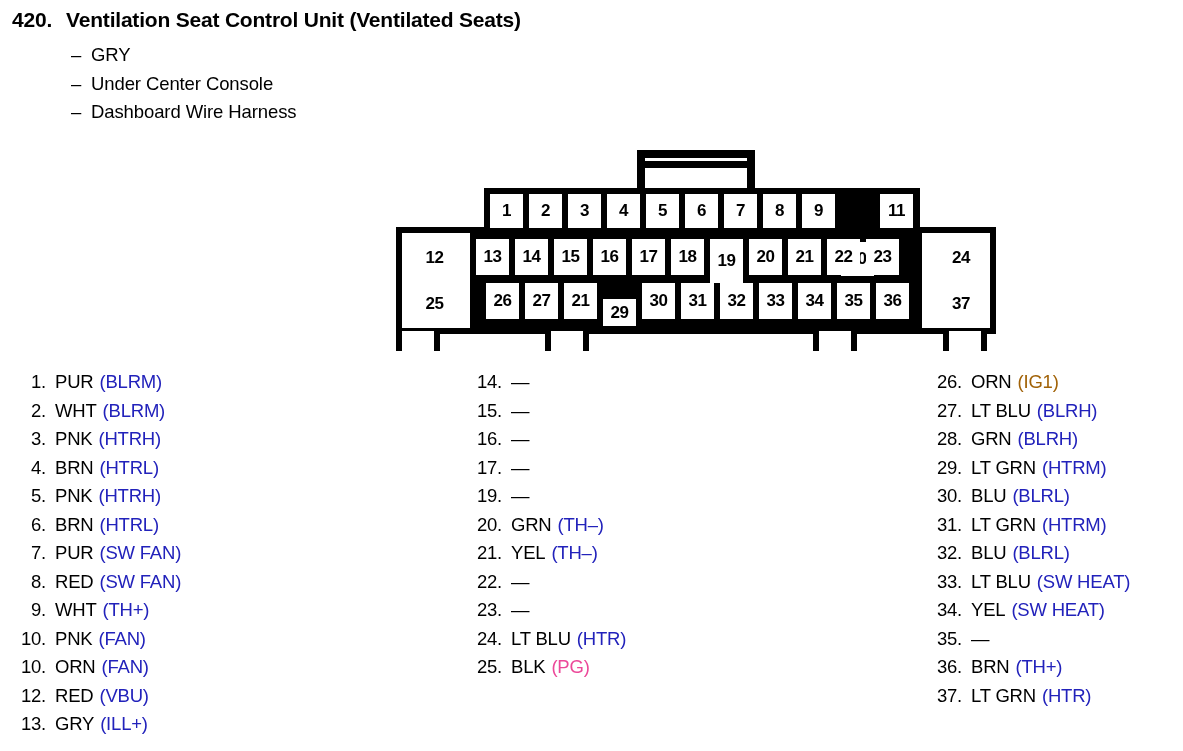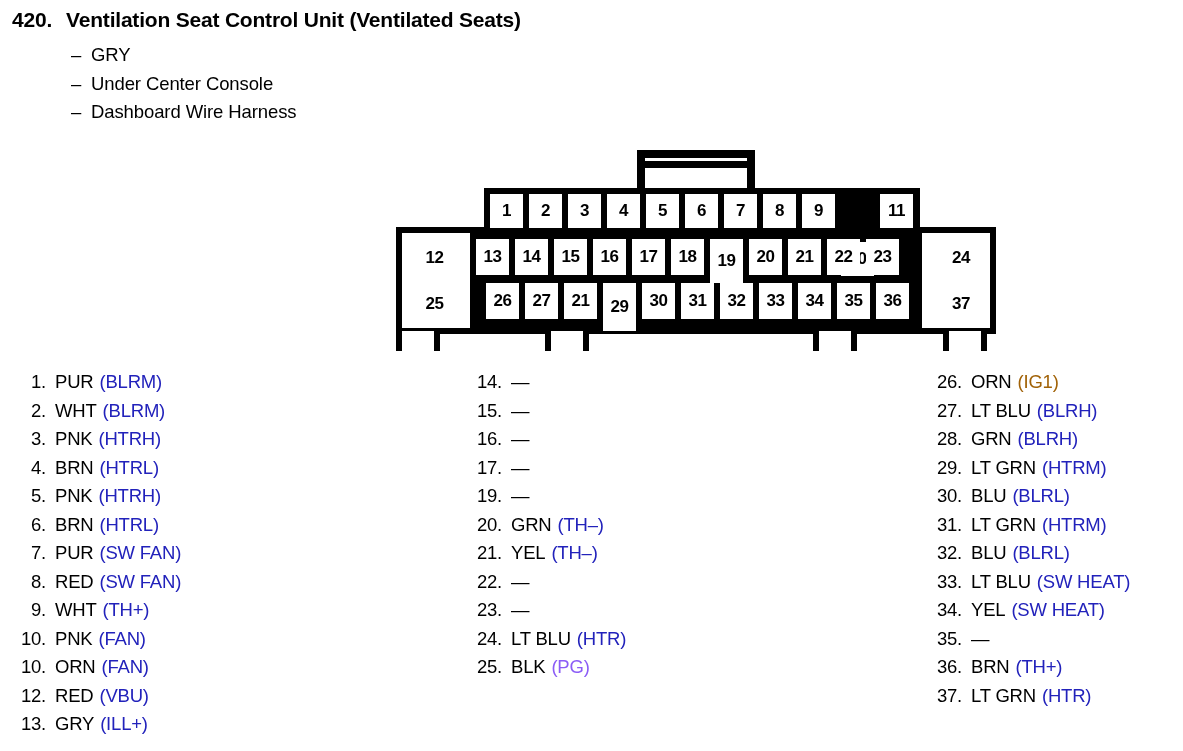--- a/index.html
+++ b/index.html
@@ -169,21 +169,21 @@
   <div class="pin" style="left:279px; top:96px; width:33px; height:36px;">18</div>
   <div class="pin" style="left:318px; top:96px; width:33px; height:44px;">19</div>
   <div class="pin" style="left:357px; top:96px; width:33px; height:36px;">20</div>
   <div class="pin" style="left:396px; top:96px; width:33px; height:36px;">21</div>
   <div class="pin" style="left:435px; top:96px; width:33px; height:36px;">22</div>
   <div class="pin" style="left:474px; top:96px; width:33px; height:36px;">23</div>
 
   <div class="pin" style="left:94px;  top:140px; width:33px; height:36px;">26</div>
   <div class="pin" style="left:133px; top:140px; width:33px; height:36px;">27</div>
   <div class="pin" style="left:172px; top:140px; width:33px; height:36px;">21</div>
-  <div class="pin" style="left:211px; top:140px; width:33px; height:48px;">29</div>
+  <div class="pin" style="left:211px; top:156px; width:33px; height:27px;">29</div>
   <div class="pin" style="left:250px; top:140px; width:33px; height:36px;">30</div>
   <div class="pin" style="left:289px; top:140px; width:33px; height:36px;">31</div>
   <div class="pin" style="left:328px; top:140px; width:33px; height:36px;">32</div>
   <div class="pin" style="left:367px; top:140px; width:33px; height:36px;">33</div>
   <div class="pin" style="left:406px; top:140px; width:33px; height:36px;text-align:right;">34</div>
   <div class="pin" style="left:445px; top:140px; width:33px; height:36px;">35</div>
   <div class="pin" style="left:484px; top:140px; width:33px; height:36px;">36</div>
 </div>
 
 <div id="legend">
@@ -206,21 +206,21 @@
       <div class="lrow"><span class="lnum">14.</span><span class="ldash">—</span></div>
       <div class="lrow"><span class="lnum">15.</span><span class="ldash">—</span></div>
       <div class="lrow"><span class="lnum">16.</span><span class="ldash">—</span></div>
       <div class="lrow"><span class="lnum">17.</span><span class="ldash">—</span></div>
       <div class="lrow"><span class="lnum">19.</span><span class="ldash">—</span></div>
       <div class="lrow"><span class="lnum">20.</span><span class="lwire">GRN</span><span class="lsig" style="color: rgb(34, 34, 187);">(TH–)</span></div>
       <div class="lrow"><span class="lnum">21.</span><span class="lwire">YEL</span><span class="lsig" style="color: rgb(34, 34, 187);">(TH–)</span></div>
       <div class="lrow"><span class="lnum">22.</span><span class="ldash">—</span></div>
       <div class="lrow"><span class="lnum">23.</span><span class="ldash">—</span></div>
       <div class="lrow"><span class="lnum">24.</span><span class="lwire">LT BLU</span><span class="lsig" style="color: rgb(34, 34, 187);">(HTR)</span></div>
-      <div class="lrow"><span class="lnum">25.</span><span class="lwire">BLK</span><span class="lsig" style="color: #8b5cf6;">(PG)</span></div>
+      <div class="lrow"><span class="lnum">25.</span><span class="lwire">BLK</span><span class="lsig" style="color: #ec4899;">(PG)</span></div>
     </div>
   <div class="legend-col" id="col-c">
       <div class="lrow"><span class="lnum">26.</span><span class="lwire">ORN</span><span class="lsig" style="color: #a16207;">(IG1)</span></div>
       <div class="lrow"><span class="lnum">27.</span><span class="lwire">LT BLU</span><span class="lsig" style="color: rgb(34, 34, 187);">(BLRH)</span></div>
       <div class="lrow"><span class="lnum">28.</span><span class="lwire">GRN</span><span class="lsig" style="color: rgb(34, 34, 187);">(BLRH)</span></div>
       <div class="lrow"><span class="lnum">29.</span><span class="lwire">LT GRN</span><span class="lsig" style="color: rgb(34, 34, 187);">(HTRM)</span></div>
       <div class="lrow"><span class="lnum">30.</span><span class="lwire">BLU</span><span class="lsig" style="color: rgb(34, 34, 187);">(BLRL)</span></div>
       <div class="lrow"><span class="lnum">31.</span><span class="lwire">LT GRN</span><span class="lsig" style="color: rgb(34, 34, 187);">(HTRM)</span></div>
       <div class="lrow"><span class="lnum">32.</span><span class="lwire">BLU</span><span class="lsig" style="color: rgb(34, 34, 187);">(BLRL)</span></div>
       <div class="lrow"><span class="lnum">33.</span><span class="lwire">LT BLU</span><span class="lsig" style="color: rgb(34, 34, 187);">(SW HEAT)</span></div>

